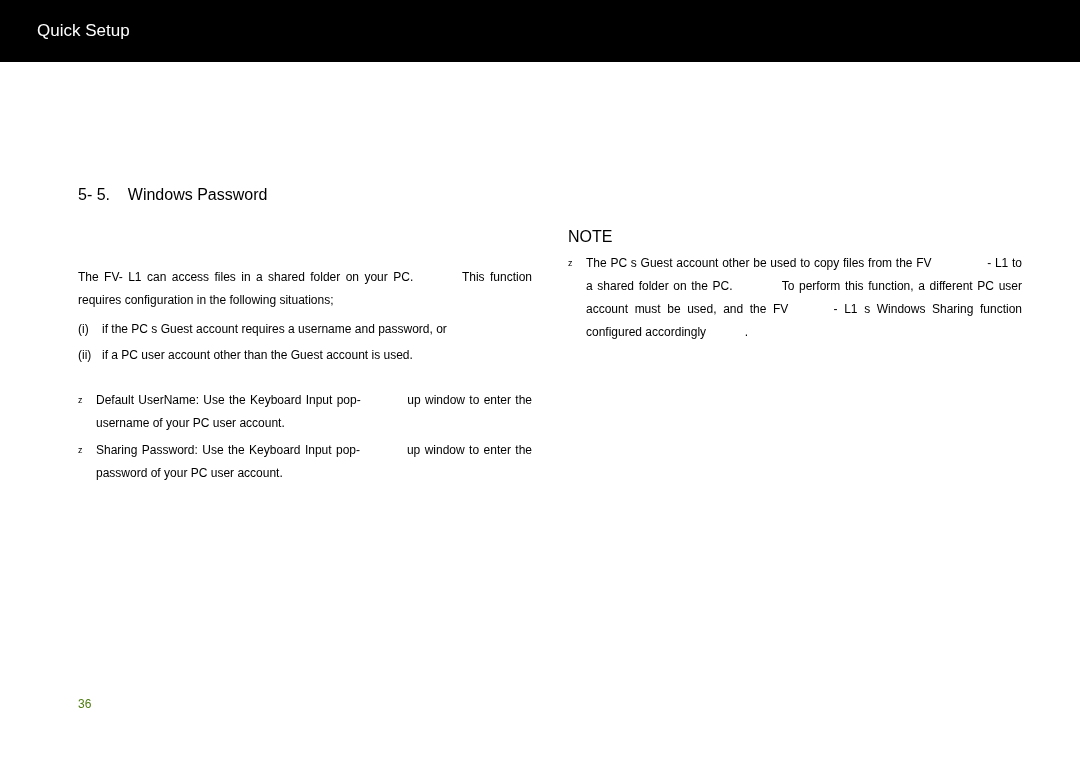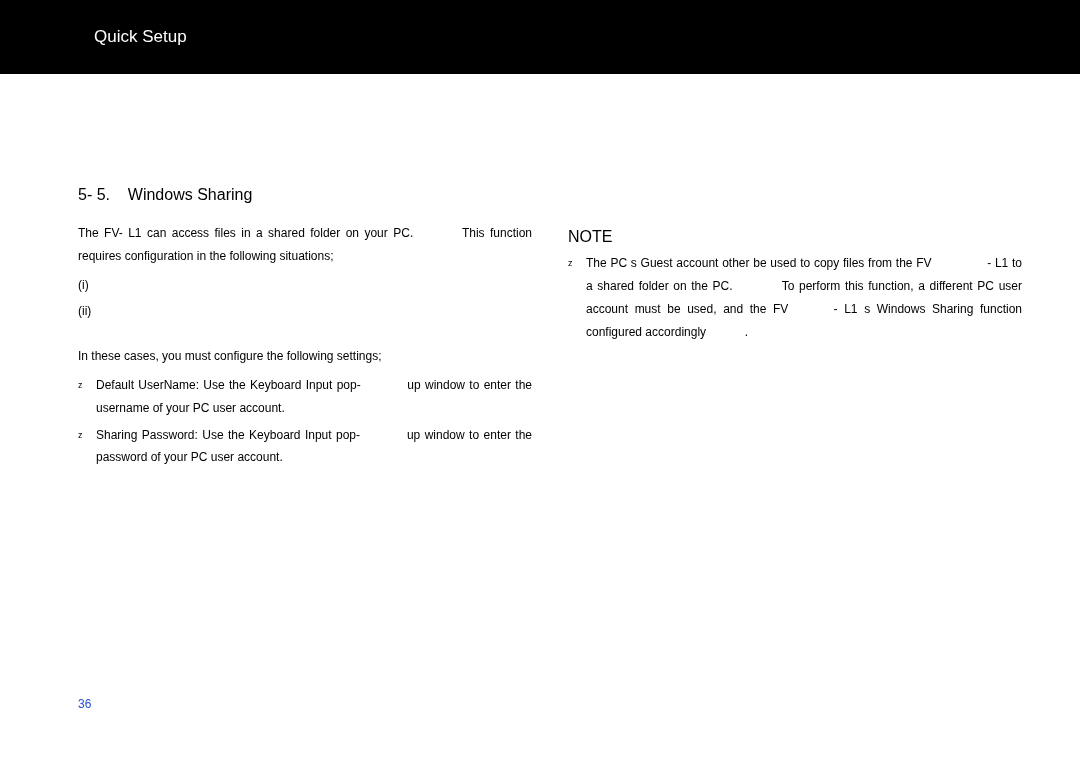--- a/index.html
+++ b/index.html
@@ -5,25 +5,25 @@
   * { margin: 0; padding: 0; box-sizing: border-box; }
   body {
     width: 1080px;
     height: 759px;
     font-family: Arial, Helvetica, sans-serif;
     background: #ffffff;
     position: relative;
   }
   .header-bar {
     background: #000000;
-    height: 74px;
+    height: 62px;
     width: 100%;
     display: flex;
     align-items: center;
-    padding-left: 94px;
+    padding-left: 37px;
   }
   .header-title {
     color: #ffffff;
     font-size: 17px;
     font-weight: 400;
   }
   .page-content {
     position: absolute;
     top: 62px;
     left: 0;
@@ -46,21 +46,21 @@
     right: 58px;
     display: flex;
     gap: 36px;
   }
   .col {
     width: 460px;
     font-size: 12px;
     color: #000;
     line-height: 1.9;
   }
-  .col p { margin-bottom: 6px; text-align: justify; }
+  .col p { margin-bottom: 6px; text-align: justify; margin-top: 44px; }
   .list-line {
     display: flex;
     margin-bottom: 4px;
   }
   .list-marker {
     width: 24px;
     flex-shrink: 0;
   }
   .bullet-z {
     font-size: 9px;
@@ -71,59 +71,60 @@
   .gap-block { height: 18px; }
   .note-label {
     font-size: 16px;
     margin-bottom: 0;
   }
   .page-number {
     position: absolute;
     left: 78px;
     bottom: 48px;
     font-size: 12px;
-    color: #1d4ed8;
+    color: #4d7c0f;
   }
   .just { text-align: justify; }
   .inline-pad { display:inline-block; }
 </style>
 </head>
 <body>
 
 <div class="header-bar">
   <div class="header-title">Quick Setup</div>
 </div>
 
 <div class="page-content">
 
   <div class="section-heading">
     <span>5- 5.</span>
     <span>&nbsp;&nbsp;</span>
-    <span>Windows Sharing</span>
+    <span>Windows Password</span>
   </div>
 
   <div class="columns">
 
     <div class="col">
       <p class="just">
         <span>The  FV- L1  can access files in a shared folder on your PC.</span>
         <span class="inline-pad" style="width:38px;"></span>
         <span>This function requires configuration in the following situations;</span>
       </p>
 
       <div class="list-line">
         <span class="list-marker">(i)</span>
+        <span>if the PC s  Guest  account requires a username and password, or</span>
       </div>
       <div class="list-line">
         <span class="list-marker">(ii)</span>
+        <span>if a  PC user account other than the  Guest  account is used.</span>
       </div>
 
       <div class="gap-block"></div>
 
-      <p>In these cases, you must configure the following settings;</p>
 
       <div class="list-line just">
         <span class="bullet-z">z</span>
         <span style="flex:1; text-align:justify;">
           <span>Default UserName: Use the  Keyboard Input  pop-</span>
           <span class="inline-pad" style="width:38px;"></span>
           <span>up window to enter the username of your PC user account.</span>
         </span>
       </div>
 

